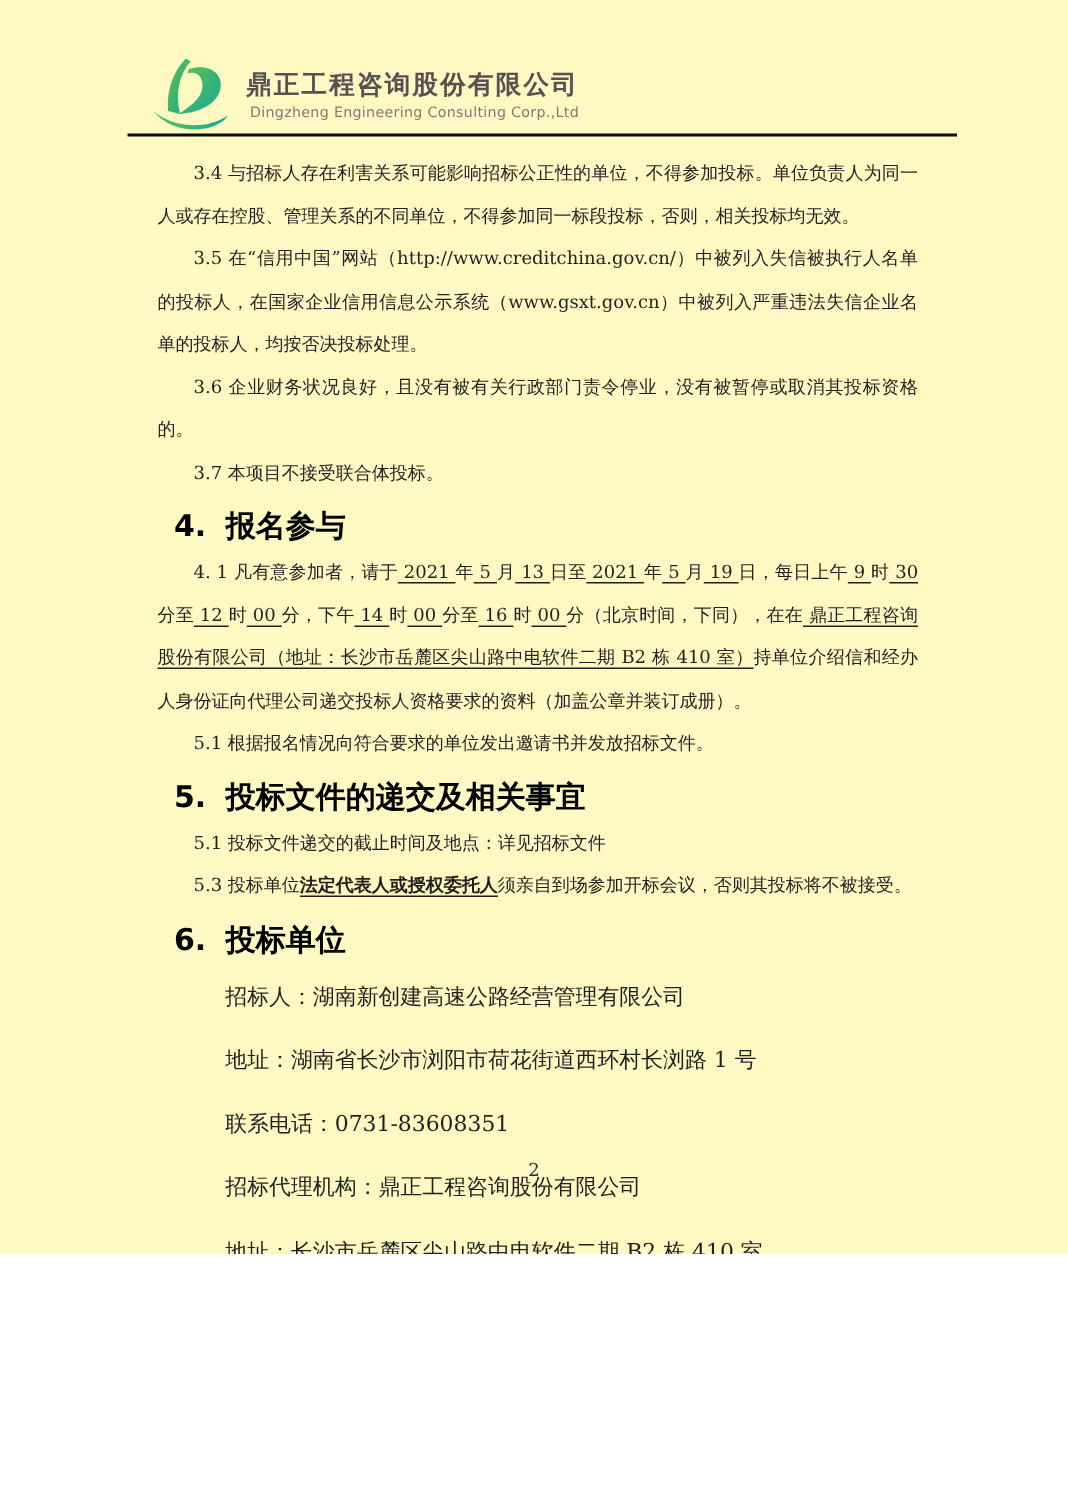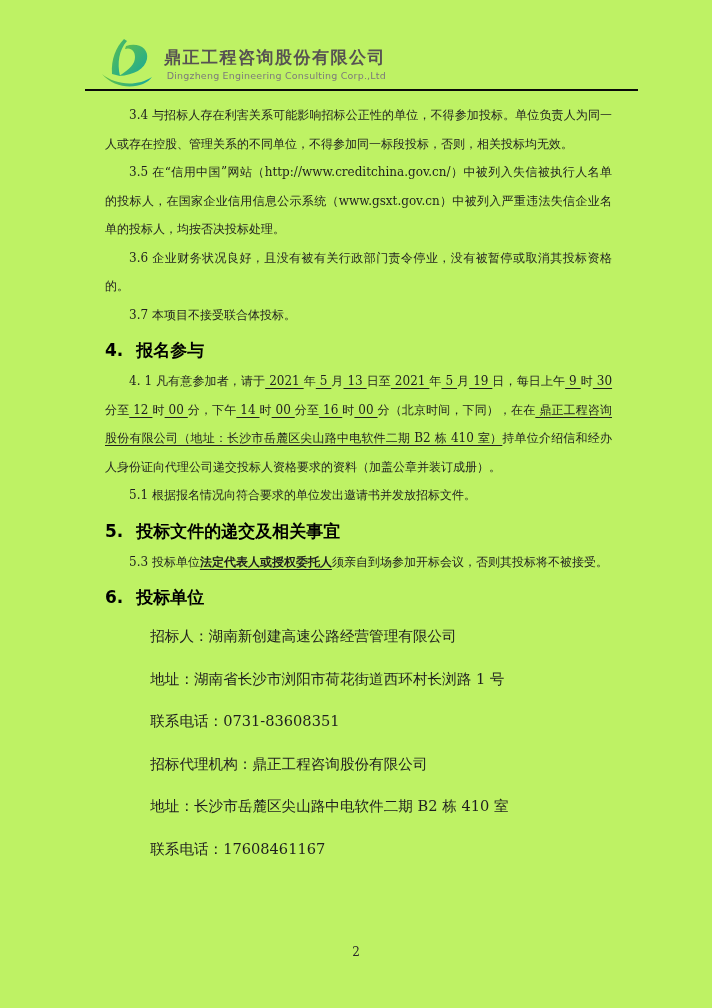--- a/index.html
+++ b/index.html
@@ -1,20 +1,20 @@
 <!DOCTYPE html>
 <html><head>
 <meta charset="utf-8">
 <style>
   html, body { margin:0; padding:0; background:#ffffff; }
   .page {
     position: relative;
     width: 712px;
-    height: 1008px;
-    background: #bef264;
+    height: 836px;
+    background: #fef9c3;
     font-family: "DejaVu Serif", serif;
     color: #1f1f1f;
     overflow: hidden;
   }
   
   .letterhead {
     position: absolute;
     top: 38px;
     left: 99px;
     display: flex;
@@ -56,23 +56,23 @@
   }
   p.para {
     margin: 0;
     font-size: 12px;
     line-height: 28.5px;
     text-align: justify;
     text-indent: 2em;
     color: #1f1f1f;
   }
   h2.heading {
-    margin: 11px 0 7px 0;
+    margin: 11px 0 7px 11px;
     font-family: "DejaVu Sans", sans-serif;
-    font-size: 17px;
+    font-size: 20px;
     font-weight: bold;
     color: #000000;
     line-height: 20px;
   }
   h2.heading .h-num { margin-right: 13px; }
   p.contact {
     margin: 16px;
     font-size: 14.6px;
     line-height: 26.5px;
     text-indent: 2em;
@@ -127,20 +127,21 @@
 
   <main class="doc" id="doc-body">
       <p class="para"><span>3.4 与招标人存在利害关系可能影响招标公正性的单位，不得参加投标。单位负责人为同一人或存在控股、管理关系的不同单位，不得参加同一标段投标，否则，相关投标均无效。</span></p>
       <p class="para"><span>3.5 在“信用中国”网站（http://www.creditchina.gov.cn/）中被列入失信被执行人名单的投标人，在国家企业信用信息公示系统（www.gsxt.gov.cn）中被列入严重违法失信企业名单的投标人，均按否决投标处理。</span></p>
       <p class="para"><span>3.6 企业财务状况良好，且没有被有关行政部门责令停业，没有被暂停或取消其投标资格的。</span></p>
       <p class="para"><span>3.7 本项目不接受联合体投标。</span></p>
       <h2 class="heading"><span class="h-num">4.</span><span class="h-title">报名参与</span></h2>
       <p class="para"><span>4. 1 凡有意参加者，请于</span><span class="u"> 2021 </span><span>年</span><span class="u"> 5 </span><span>月</span><span class="u"> 13 </span><span>日至</span><span class="u"> 2021 </span><span>年</span><span class="u"> 5 </span><span>月</span><span class="u"> 19 </span><span>日，每日上午</span><span class="u"> 9 </span><span>时</span><span class="u"> 30 </span><span>分至</span><span class="u"> 12 </span><span>时</span><span class="u"> 00 </span><span>分，下午</span><span class="u"> 14 </span><span>时</span><span class="u"> 00 </span><span>分至</span><span class="u"> 16 </span><span>时</span><span class="u"> 00 </span><span>分（北京时间，下同），在在</span><span class="u"> 鼎正工程咨询股份有限公司（地址：长沙市岳麓区尖山路中电软件二期 B2 栋 410 室）</span><span>持单位介绍信和经办人身份证向代理公司递交投标人资格要求的资料（加盖公章并装订成册）。</span></p>
       <p class="para"><span>5.1 根据报名情况向符合要求的单位发出邀请书并发放招标文件。</span></p>
       <h2 class="heading"><span class="h-num">5.</span><span class="h-title">投标文件的递交及相关事宜</span></h2>
+      <p class="para"><span>5.1 投标文件递交的截止时间及地点：详见招标文件</span></p>
       <p class="para"><span>5.3 投标单位</span><span class="u b">法定代表人或授权委托人</span><span>须亲自到场参加开标会议，否则其投标将不被接受。</span></p>
       <h2 class="heading"><span class="h-num">6.</span><span class="h-title">投标单位</span></h2>
       <p class="contact">招标人：湖南新创建高速公路经营管理有限公司</p>
       <p class="contact">地址：湖南省长沙市浏阳市荷花街道西环村长浏路 1 号</p>
       <p class="contact">联系电话：0731-83608351</p>
       <p class="contact">招标代理机构：鼎正工程咨询股份有限公司</p>
       <p class="contact">地址：长沙市岳麓区尖山路中电软件二期 B2 栋 410 室</p>
       <p class="contact">联系电话：17608461167</p>
     </main>
 

